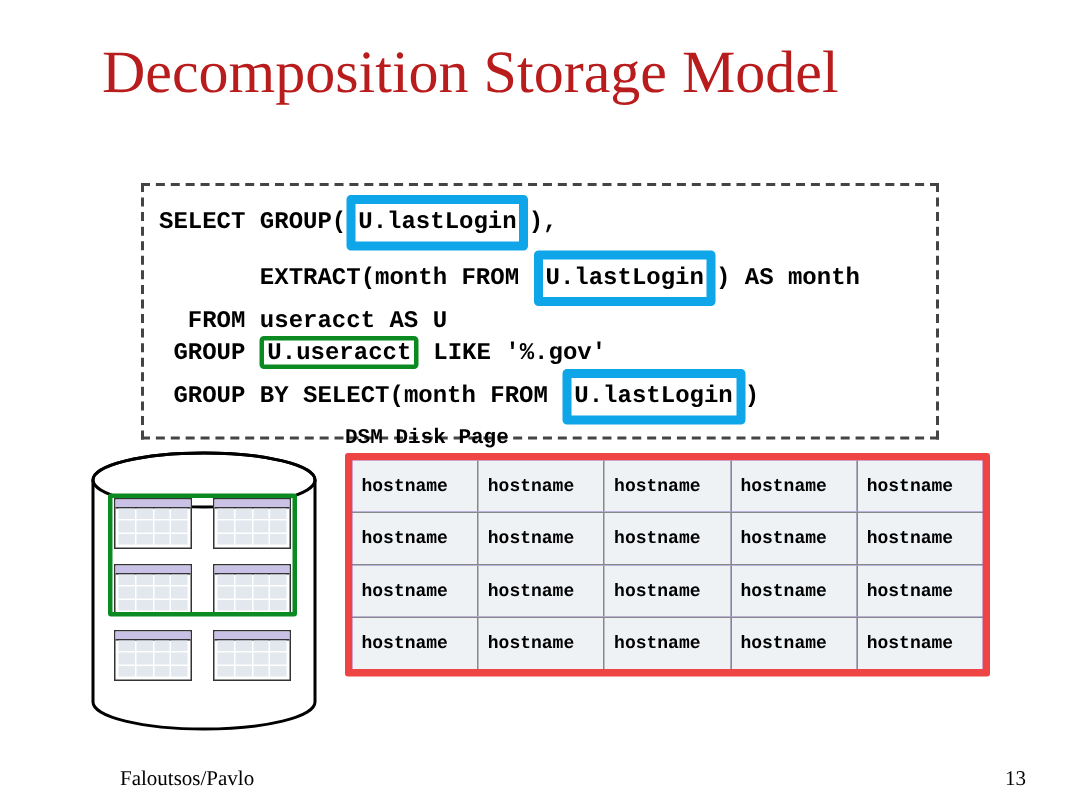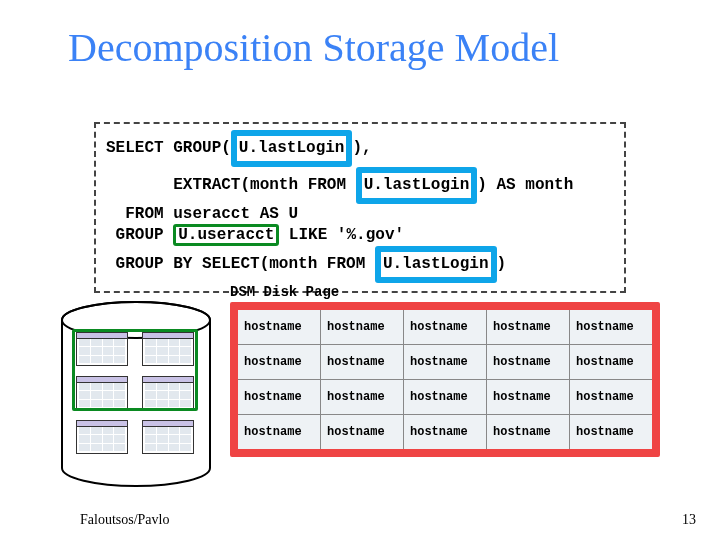--- a/index.html
+++ b/index.html
@@ -1,33 +1,33 @@
 <!DOCTYPE html>
 <html><head>
 <meta charset="utf-8">
 <style>
   * { margin: 0; padding: 0; box-sizing: border-box; }
   html, body { width: 720px; height: 540px; background: #fff; font-family: Georgia, 'Times New Roman', serif; }
   .page { position: relative; width: 720px; height: 540px; }
   .header { position: absolute; top: 6px; left: 18px; display: flex; align-items: center; gap: 6px; }
   .logo-box { width: 36px; height: 36px; display: flex; align-items: center; justify-content: center; }
   .header-text { font-family: 'Times New Roman', serif; font-weight: bold; font-size: 13px; }
-  .title { position: absolute; top: 24px; left: 68px; font-family: 'Times New Roman', serif; font-size: 40px; color: #3b82f6; }
+  .title { position: absolute; top: 24px; left: 68px; font-family: 'Times New Roman', serif; font-size: 40px; color: #b91c1c; }
   .sql-box { position: absolute; top: 122px; left: 94px; width: 532px; border: 2px dashed #444; padding: 6px 10px 8px; font-family: 'Courier New', monospace; font-weight: bold; font-size: 16px; line-height: 1.25; white-space: pre; }
   .hl-purple { border: 6px solid #0ea5e9; border-radius: 3px; padding: 4px 2px; display: inline-block; line-height: 1.05; }
   .hl-green  { border: 3px solid #0a8a21; border-radius: 3px; padding: 0 2px; display: inline-block; line-height: 1.05; }
   .cylinder { position: absolute; top: 300px; left: 56px; width: 160px; height: 180px; }
   .dsm-wrap { position: absolute; top: 284px; left: 230px; width: 430px; }
   .dsm-title { font-family: 'Courier New', monospace; font-weight: bold; font-size: 14px; margin-bottom: 2px; }
-  .dsm-grid { border: 8px solid #ef4444; border-radius: 2px; background: #8b5cf6; }
+  .dsm-grid { border: 5px solid #ef4444; border-radius: 2px; background: #8b5cf6; }
   .dsm-row { display: flex; }
   .dsm-row + .dsm-row { border-top: 1px solid #888; }
   .dsm-cell { flex: 1 1 0; font-family: 'Courier New', monospace; font-weight: bold; font-size: 12px; padding: 10px 6px; display: flex; align-items: center; justify-content: flex-start; background: #eef2f5; }
   .dsm-cell + .dsm-cell { border-left: 1px solid #888; }
-  .footer { position: absolute; bottom: 12px; left: 0; width: 720px; display: flex; justify-content: space-between; align-items: flex-end; font-family: 'Times New Roman', serif; font-size: 14px; padding: 0 24px 0 80px; }
+  .footer { position: absolute; bottom: 12px; left: 0; width: 720px; display: flex; justify-content: space-between; align-items: flex-end; font-family: 'Times New Roman', serif; font-size: 14px; padding: 0 36px 0 80px; }
   .foot-left { }
   .foot-center { position: absolute; left: 50%; transform: translateX(-50%); }
   .foot-right { }
   .mini-pages { position: absolute; top: 332px; left: 76px; width: 124px; }
   .mini-row { display: flex; gap: 14px; margin-bottom: 10px; }
   .mini-page { width: 52px; height: 34px; border: 1px solid #333; background: #fff; position: relative; }
   .mini-page::before { content: ""; position: absolute; top: 0; left: 0; right: 0; height: 5px; background: #c9c2e6; border-bottom: 1px solid #333; }
   .mini-page .mg { position: absolute; top: 6px; left: 2px; right: 2px; bottom: 2px; display: grid; grid-template-columns: repeat(4,1fr); grid-template-rows: repeat(3,1fr); gap: 1px; }
   .mini-page .mg div { background: #e2e8ee; }
   .mini-sel { position: absolute; border: 3px solid #0a8a21; border-radius: 2px; }

